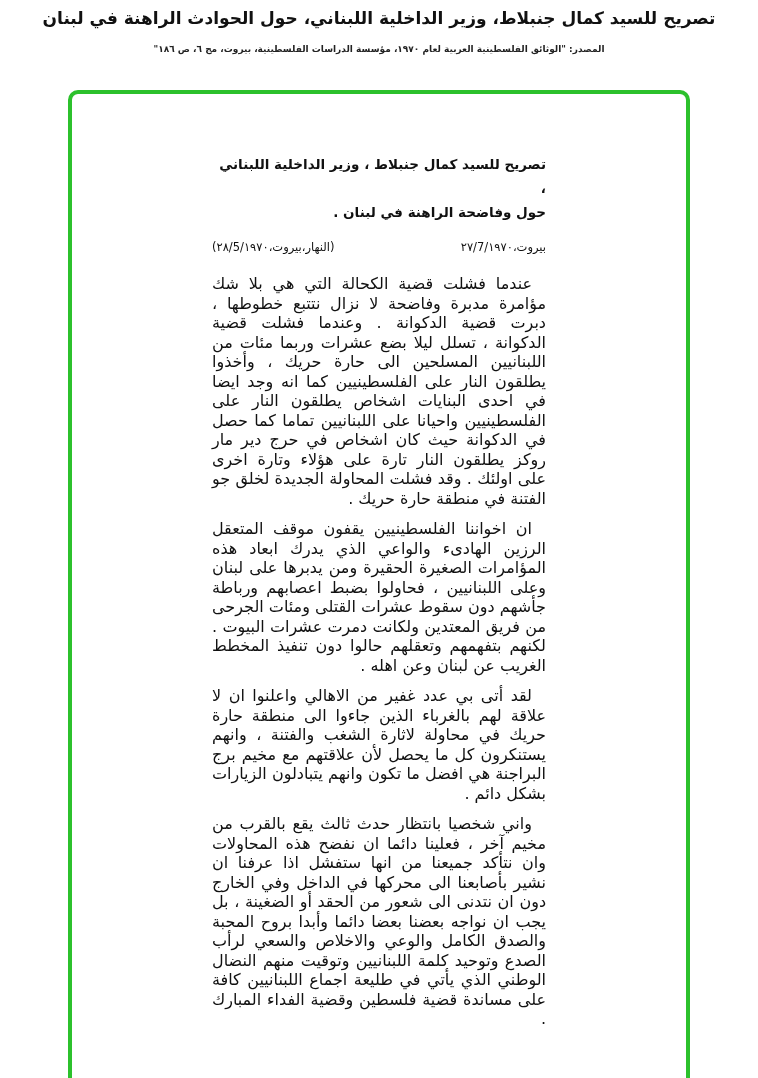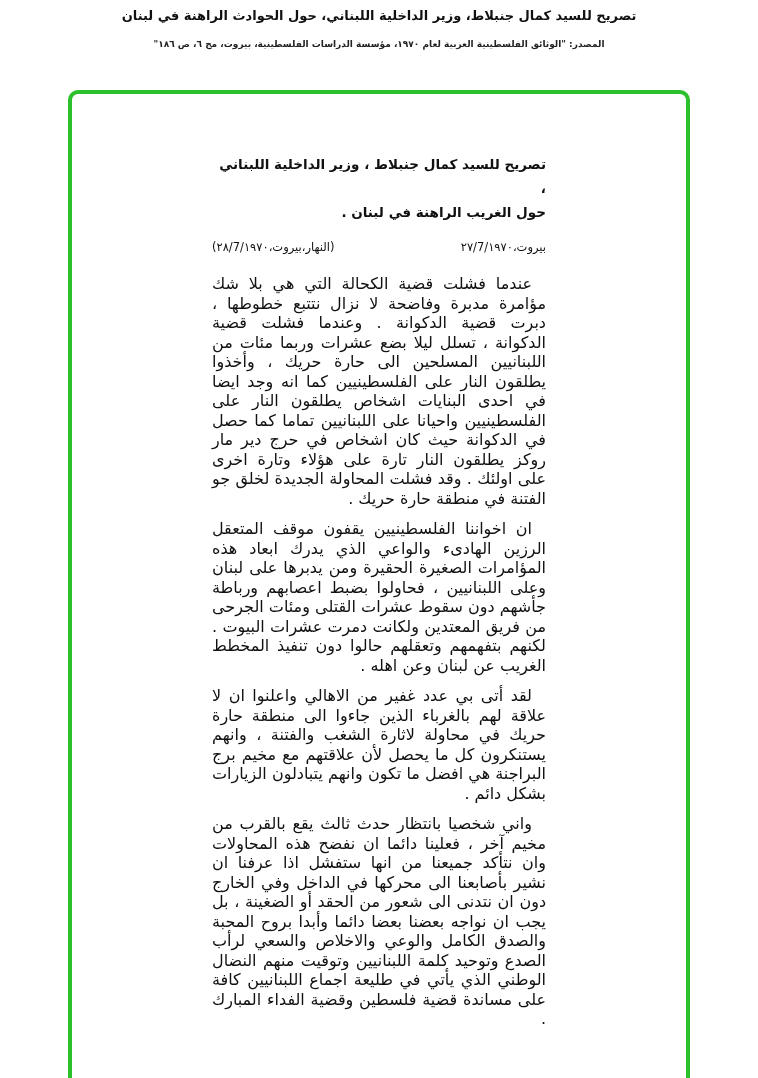--- a/index.html
+++ b/index.html
@@ -10,21 +10,21 @@
     height: 1078px;
     background: #ffffff;
     overflow: hidden;
   }
   .top-header {
     direction: rtl;
     text-align: center;
     padding-top: 8px;
   }
   .top-title {
-    font-size: 13px;
+    font-size: 17px;
     font-weight: bold;
     letter-spacing: 0;
   }
   .top-source {
     font-size: 9px;
     font-weight: bold;
     margin-top: 16px;
     color: #222;
   }
   .doc-frame {
@@ -74,26 +74,26 @@
   <div class="top-header">
     <div class="top-title">تصريح للسيد كمال جنبلاط، وزير الداخلية اللبناني، حول الحوادث الراهنة في لبنان</div>
     <div class="top-source">المصدر: "الوثائق الفلسطينية العربية لعام ١٩٧٠، مؤسسة الدراسات الفلسطينية، بيروت، مج ٦، ص ١٨٦"</div>
   </div>
 
   <div class="doc-frame">
     <div class="doc-column">
 
       <div class="doc-title">
         <div>تصريح للسيد كمال جنبلاط ، وزير الداخلية اللبناني ،</div>
-        <div>حول الغريب الراهنة في لبنان .</div>
+        <div>حول وفاضحة الراهنة في لبنان .</div>
       </div>
 
       <div class="dateline">
         <span>بيروت،٢٧/7/١٩٧٠</span>
-        <span>(النهار،بيروت،٢٨/7/١٩٧٠)</span>
+        <span>(النهار،بيروت،٢٨/5/١٩٧٠)</span>
       </div>
 
       <div class="doc-body">
         <p>عندما فشلت قضية الكحالة التي هي بلا شك مؤامرة مدبرة وفاضحة لا نزال نتتبع خطوطها ، دبرت قضية الدكوانة . وعندما فشلت قضية الدكوانة ، تسلل ليلا بضع عشرات وربما مئات من اللبنانيين المسلحين الى حارة حريك ، وأخذوا يطلقون النار على الفلسطينيين كما انه وجد ايضا في احدى البنايات اشخاص يطلقون النار على الفلسطينيين واحيانا على اللبنانيين تماما كما حصل في الدكوانة حيث كان اشخاص في حرج دير مار روكز يطلقون النار تارة على هؤلاء وتارة اخرى على اولئك . وقد فشلت المحاولة الجديدة لخلق جو الفتنة في منطقة حارة حريك .</p>
         <p>ان اخواننا الفلسطينيين يقفون موقف المتعقل الرزين الهادىء والواعي الذي يدرك ابعاد هذه المؤامرات الصغيرة الحقيرة ومن يدبرها على لبنان وعلى اللبنانيين ، فحاولوا بضبط اعصابهم ورباطة جأشهم دون سقوط عشرات القتلى ومئات الجرحى من فريق المعتدين ولكانت دمرت عشرات البيوت . لكنهم بتفهمهم وتعقلهم حالوا دون تنفيذ المخطط الغريب عن لبنان وعن اهله .</p>
         <p>لقد أتى بي عدد غفير من الاهالي واعلنوا ان لا علاقة لهم بالغرباء الذين جاءوا الى منطقة حارة حريك في محاولة لاثارة الشغب والفتنة ، وانهم يستنكرون كل ما يحصل لأن علاقتهم مع مخيم برج البراجنة هي افضل ما تكون وانهم يتبادلون الزيارات بشكل دائم .</p>
         <p>واني شخصيا بانتظار حدث ثالث يقع بالقرب من مخيم آخر ، فعلينا دائما ان نفضح هذه المحاولات وان نتأكد جميعنا من انها ستفشل اذا عرفنا ان نشير بأصابعنا الى محركها في الداخل وفي الخارج دون ان نتدنى الى شعور من الحقد أو الضغينة ، بل يجب ان نواجه بعضنا بعضا دائما وأبدا بروح المحبة والصدق الكامل والوعي والاخلاص والسعي لرأب الصدع وتوحيد كلمة اللبنانيين وتوقيت منهم النضال الوطني الذي يأتي في طليعة اجماع اللبنانيين كافة على مساندة قضية فلسطين وقضية الفداء المبارك .</p>
       </div>
 
     </div>

